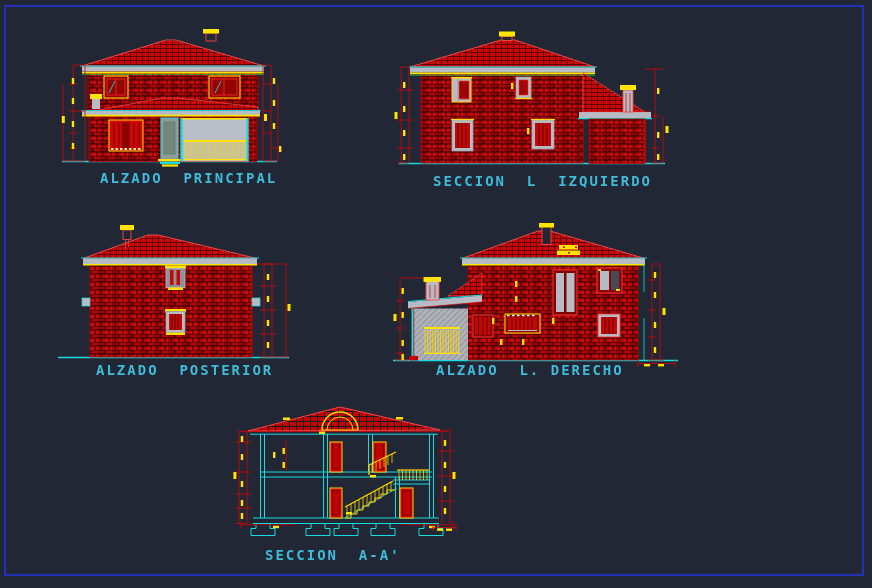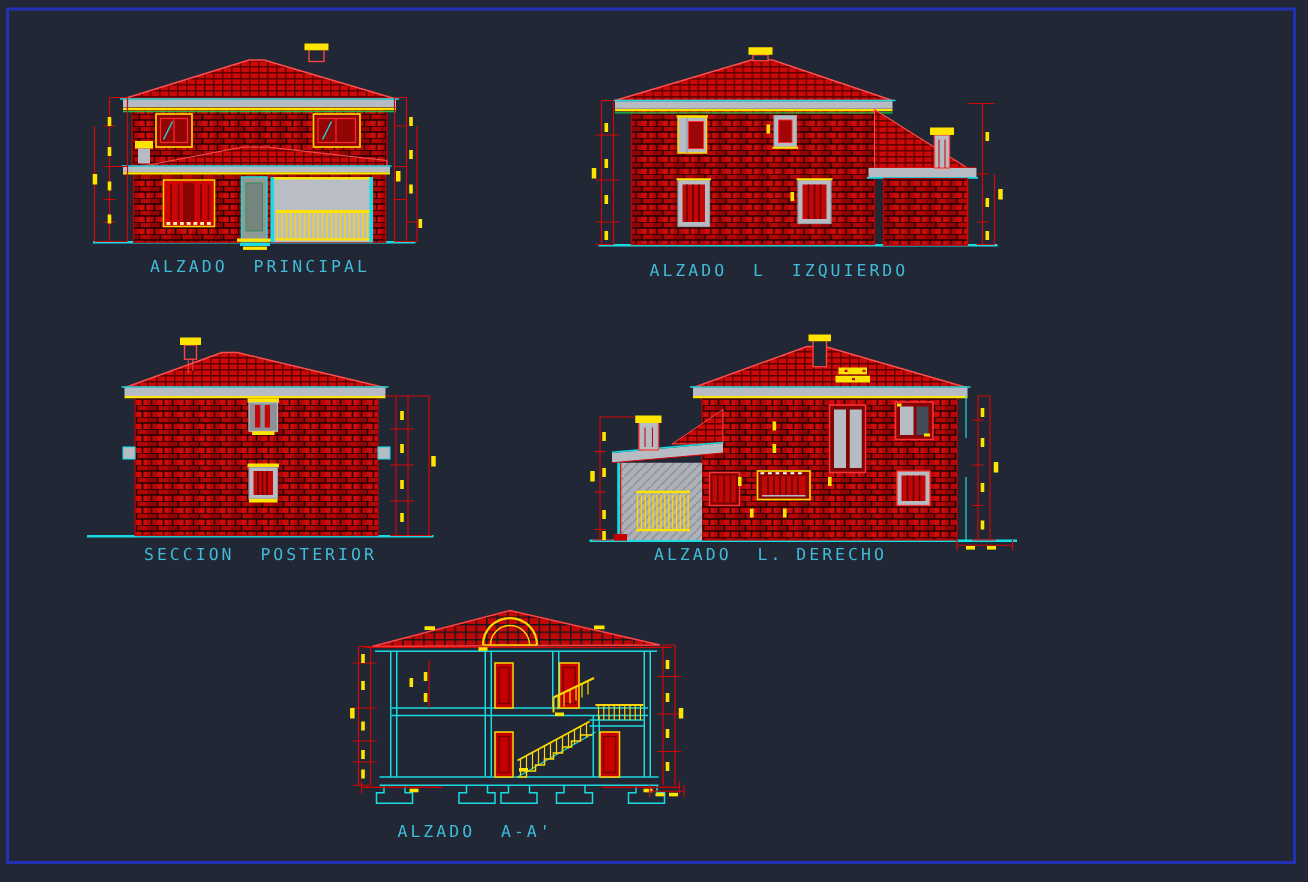--- a/index.html
+++ b/index.html
@@ -8,21 +8,21 @@
     background:#212735;
     font-family:"DejaVu Sans Mono","Liberation Mono",monospace;
   }
   .frame{
     position:absolute;left:4px;top:5px;width:856px;height:567px;
     border:2px solid #2231b5;pointer-events:none;
   }
   .drawing{position:absolute;margin:0;padding:0;}
   .drawing svg{display:block;}
   .dlabel{
-    position:absolute;color:#3fbcd9;font-size:11px;font-weight:normal;
+    position:absolute;color:#3fbcd9;font-size:14px;font-weight:bold;
     letter-spacing:2px;white-space:pre;line-height:10px;
   }
   
   svg .dim{stroke:#d40606;stroke-width:.8;fill:none;}
   svg .cy{stroke:#19dbe2;fill:none;}
   svg .yl{stroke:#ffd700;fill:none;}
   svg .ym{fill:#ffe400;}
 </style>
 </head>
 <body>
@@ -208,21 +208,21 @@
       </g>
       <g>
         <path class="dim" d="M262 41V135M252 41H270M258 88h8M258 120h8M258 135h12M270 88V135"></path>
         <rect x="264" y="60" width="2.4" height="6" class="ym"></rect>
         <rect x="264" y="104" width="2.4" height="6" class="ym"></rect>
         <rect x="264" y="126" width="2.4" height="6" class="ym"></rect>
         <rect x="272.5" y="98" width="3" height="7" class="ym"></rect>
       </g>
     </svg>
   </figure>
-  <div class="dlabel" style="left:433px;top:176px">ALZADO  L  IZQUIERDO</div>
+  <div class="dlabel" style="left:433px;top:176px">SECCION  L  IZQUIERDO</div>
 
   <figure class="drawing" style="left:56px;top:222px">
     <svg width="240" height="158" viewBox="0 0 240 158">
       <g>
         <path class="cy" d="M2 135.5H233" stroke-width="1.6"></path>
       </g>
       <g>
         <rect x="34" y="42" width="162" height="93" fill="url(#pbrick)" stroke="#b50505" stroke-width=".8"></rect>
       </g>
       <g>
@@ -259,21 +259,21 @@
       <g>
         <path class="dim" d="M208 42V135M216 42V135M230 42V135M208 42H216M204 64h16M204 88h16M204 112h16M204 135H232M201 42H230"></path>
         <rect x="210.8" y="52" width="2.4" height="6" class="ym"></rect>
         <rect x="210.8" y="74" width="2.4" height="6" class="ym"></rect>
         <rect x="210.8" y="98" width="2.4" height="6" class="ym"></rect>
         <rect x="210.8" y="120" width="2.4" height="6" class="ym"></rect>
         <rect x="231.5" y="82" width="3" height="7" class="ym"></rect>
       </g>
     </svg>
   </figure>
-  <div class="dlabel" style="left:96px;top:365px">SECCION  POSTERIOR</div>
+  <div class="dlabel" style="left:96px;top:365px">ALZADO  POSTERIOR</div>
 
   <figure class="drawing" style="left:392px;top:222px">
     <svg width="292" height="160" viewBox="0 0 292 160">
       <g>
         <path class="cy" d="M1 138.5H286" stroke-width="1.6"></path>
       </g>
       <g>
         <rect x="76" y="42" width="170" height="96" fill="url(#pbrick)" stroke="#b50505" stroke-width=".8"></rect>
       </g>
       <g>
@@ -453,15 +453,15 @@
         <rect x="204" y="132.5" width="6" height="2.4" class="ym"></rect>
         <rect x="213" y="132.5" width="6" height="2.4" class="ym"></rect>
       </g>
       <g>
         <rect x="137" y="79" width="6" height="2.4" class="ym"></rect>
         <rect x="113" y="116" width="6" height="2.4" class="ym"></rect>
         <rect x="86" y="35.5" width="6" height="2.4" class="ym"></rect>
       </g>
     </svg>
   </figure>
-  <div class="dlabel" style="left:265px;top:550px">ALZADO  A-A'</div>
+  <div class="dlabel" style="left:265px;top:550px">SECCION  A-A'</div>
 
 </div>
 
 </body></html>

